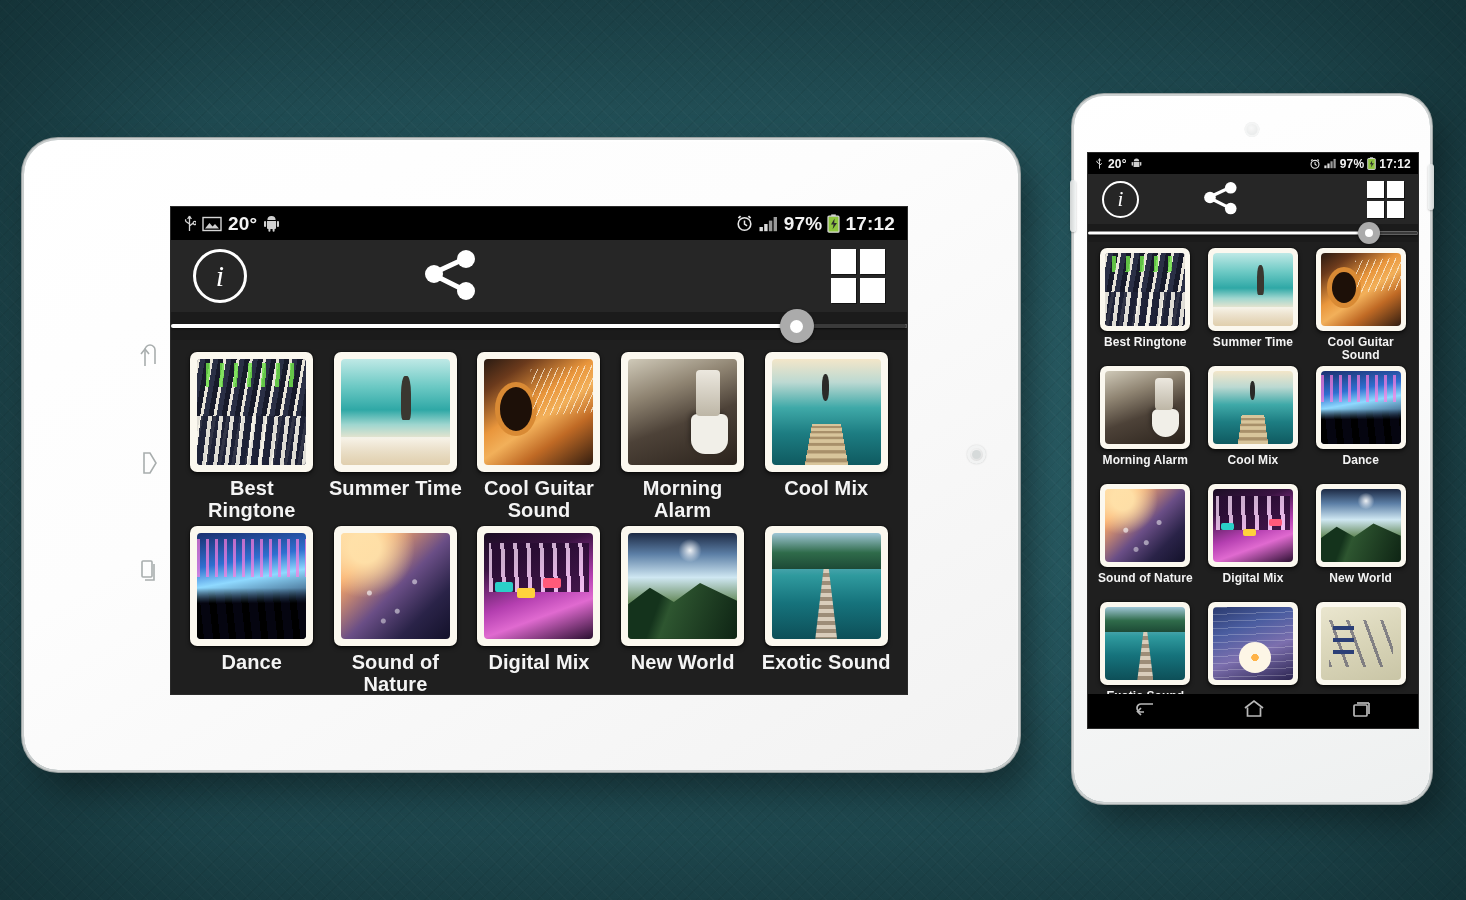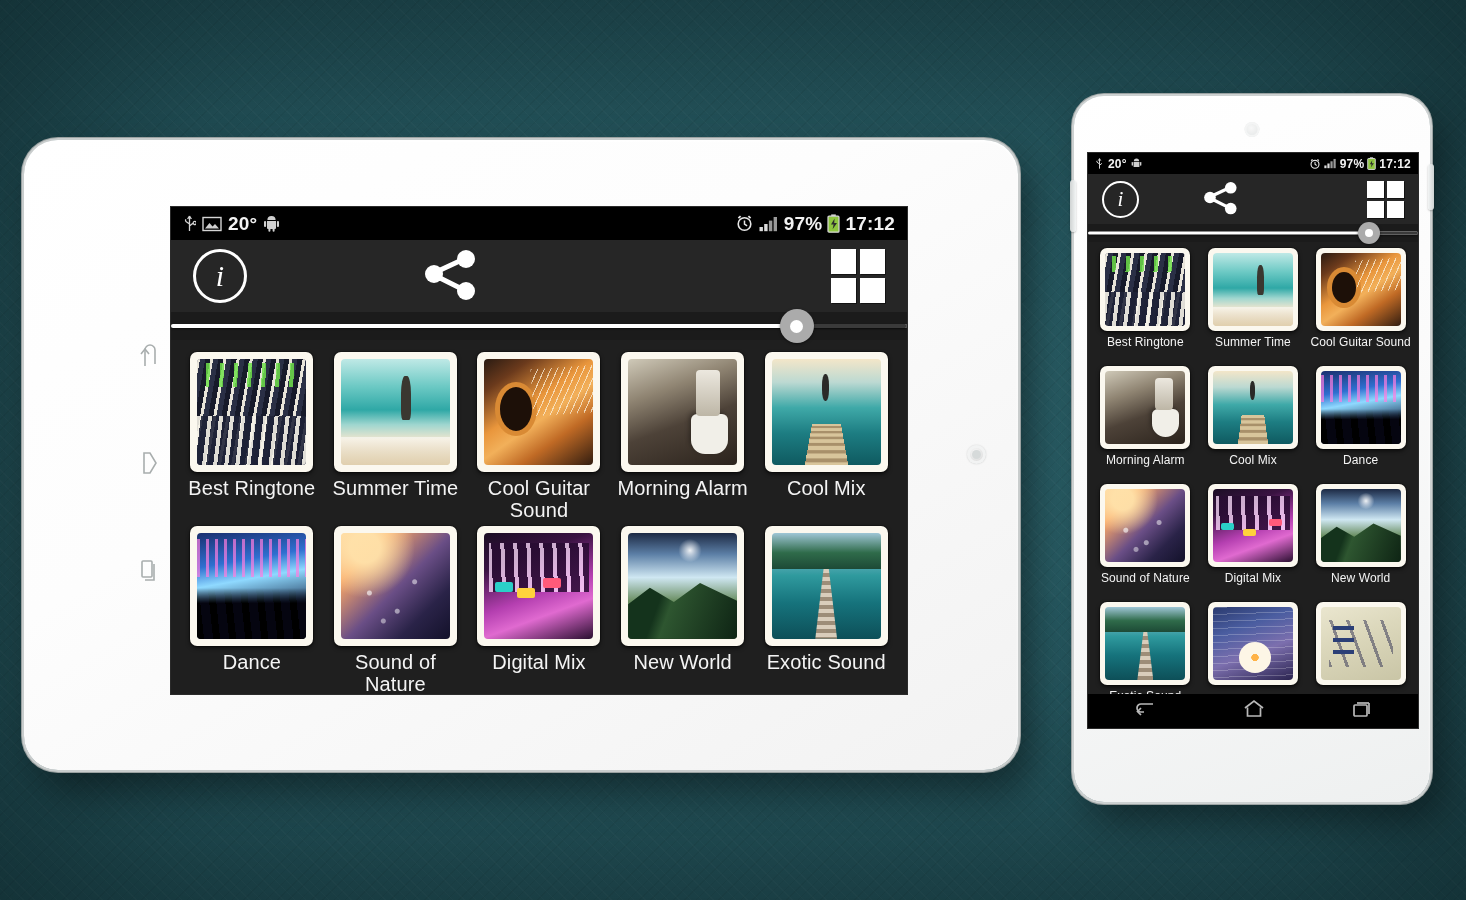--- a/index.html
+++ b/index.html
@@ -116,21 +116,21 @@
   .seekthumb i{display:block;background:#fff;border-radius:50%;}
 
   .gridarea{background:#1f1f1f;box-sizing:border-box;}
   .gitem{display:flex;flex-direction:column;align-items:center;}
   .thumbframe{
     background:#fbf8ef;border-radius:7px;
     box-shadow:0 2px 4px rgba(0,0,0,.65), 0 0 0 1px rgba(0,0,0,.25);
     box-sizing:border-box;overflow:hidden;
   }
   .thumb{width:100%;height:100%;border-radius:4px;overflow:hidden;position:relative;}
-  .glabel{color:#f4f4f4;text-align:center;line-height:1.12;letter-spacing:.1px;}
+  .glabel{color:#f4f4f4;text-align:center;line-height:1.12;letter-spacing:.1px;font-weight:bold;}
 
   
   .art{position:absolute;inset:0;}
   .art-mixer{background:
       repeating-linear-gradient(100deg,#e9e5da 0 3px,#2a2f45 3px 8px,#171a2a 8px 13px),
       linear-gradient(160deg,#3a3f5c,#10121f);}
   .art-mixer:before{content:"";position:absolute;left:8%;top:4%;width:84%;height:22%;
       background:repeating-linear-gradient(92deg,#6fe04a 0 4px,transparent 4px 14px);opacity:.85;filter:blur(.4px);}
   .art-mixer:after{content:"";position:absolute;left:0;bottom:0;width:100%;height:46%;
       background:repeating-linear-gradient(97deg,rgba(245,242,232,.9) 0 4px,rgba(30,34,55,.9) 4px 11px);}

